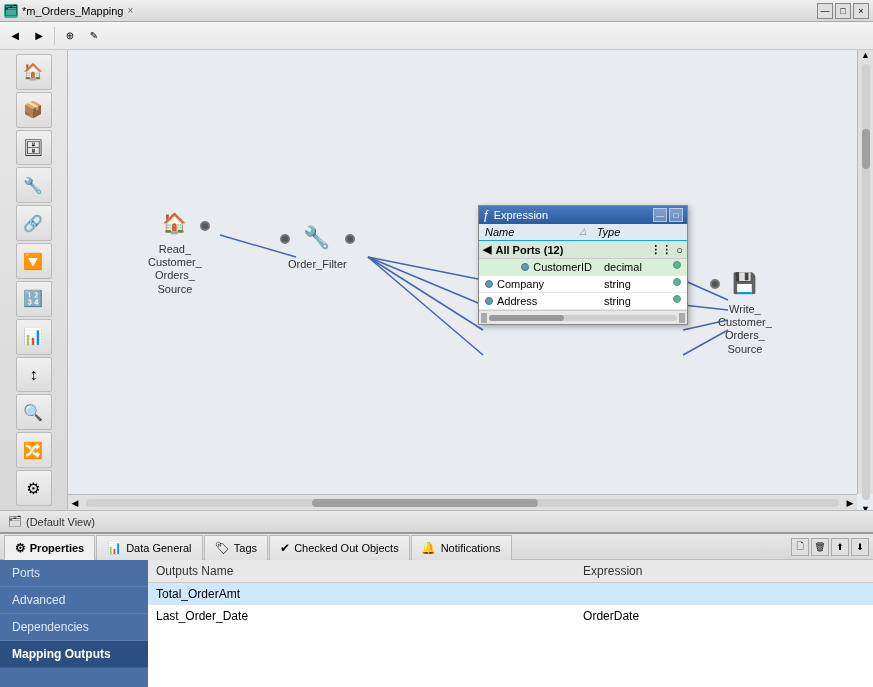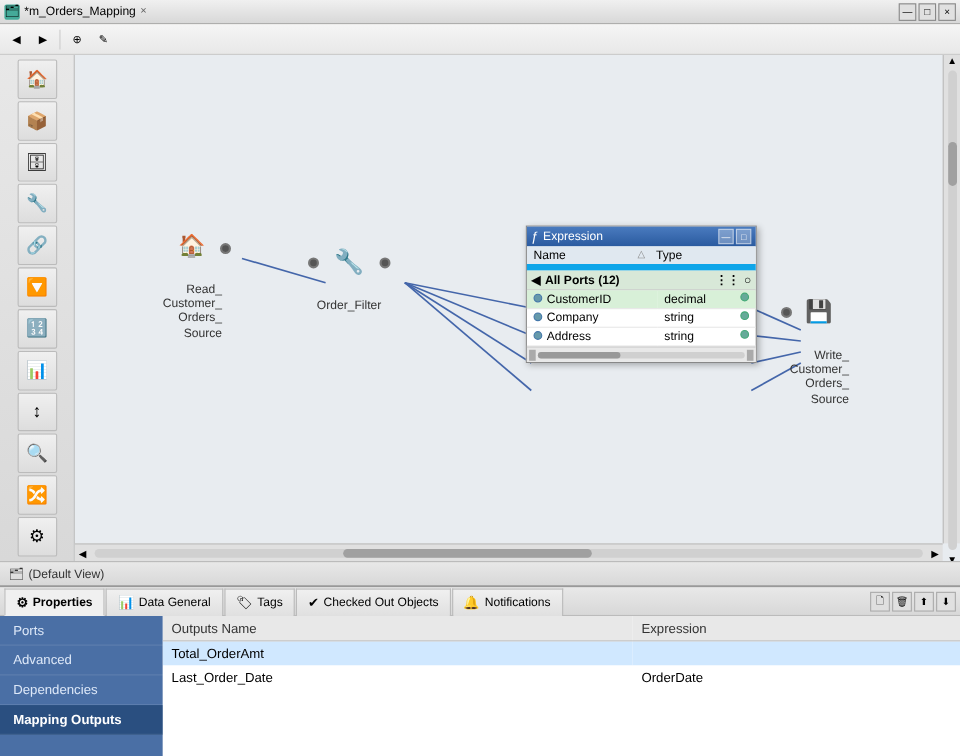--- a/index.html
+++ b/index.html
@@ -80,21 +80,21 @@
     .mapping-node {
       position: absolute;
       text-align: center;
       font-size: 11px;
     }
     .node-icon {
       width: 36px; height: 36px; margin: 0 auto;
       display: flex; align-items: center; justify-content: center;
       font-size: 20px;
     }
-    .node-label { margin-top: 16px; font-size: 11px; color: #333; line-height: 1.2; text-align: right; }
+    .node-label { margin-top: 2px; font-size: 11px; color: #333; line-height: 1.2; }
 
     
     .canvas-svg {
       position: absolute;
       left: 0; top: 0; width: 100%; height: 100%;
       pointer-events: none;
     }
 
     
     .expression-widget {
@@ -121,24 +121,25 @@
       border: 1px solid rgba(255,255,255,0.5); display: flex; align-items: center;
       justify-content: center; font-size: 8px; cursor: pointer; color: white;
     }
     .widget-table {
       width: 100%;
       font-size: 11px;
       border-collapse: collapse;
     }
     .widget-table th {
       background: #e0e8f0;
-      border-bottom: 6px solid #0ea5e9;
+      border-bottom: 1px solid #0ea5e9;
       padding: 2px 6px;
       text-align: left;
       font-weight: normal;
+      font-style: italic;
     }
     .widget-table td {
       padding: 2px 6px;
       border-bottom: 1px solid #e8e8e8;
     }
     .widget-group-row {
       background: #e8f0e8;
       font-weight: bold;
       padding: 2px 4px;
       font-size: 11px;
@@ -376,21 +377,21 @@
 
       <div class="widget-group-row" style="border-bottom:1px solid #ccc;background:#d8e8d8;">
         <span>◀</span>
         <span>All Ports (12)</span>
         <span style="margin-left:auto;">⋮⋮</span>
         <span>○</span>
       </div>
       <table class="widget-table">
         <tbody>
           <tr>
-            <td style="background:#d8f0d8;">
+            <td style="background:#d8f0d8;text-align:right;">
               <span class="port-dot-left" style="margin-right:4px;"></span>CustomerID
             </td>
             <td style="background:#d8f0d8;">decimal
               <span class="port-dot" style="margin-left:4px;float:right;"></span>
             </td>
           </tr>
           <tr>
             <td>
               <span class="port-dot-left" style="margin-right:4px;"></span>Company
             </td>

